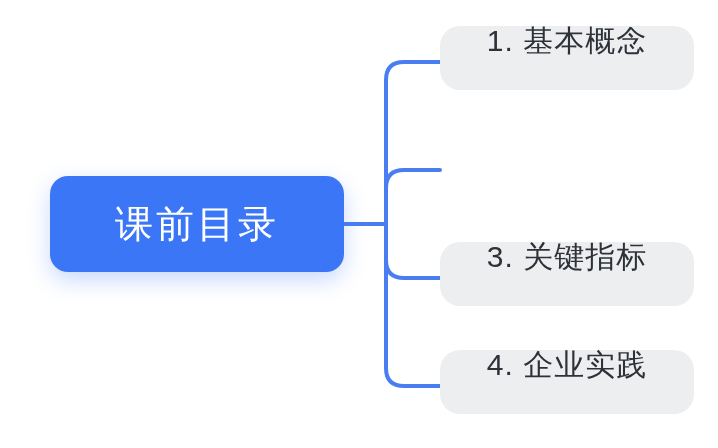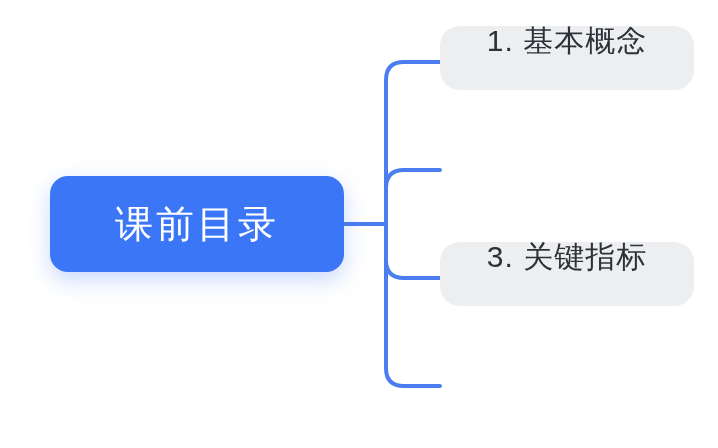--- a/index.html
+++ b/index.html
@@ -99,14 +99,17 @@
 
   <div class="child-node" id="child-node-0">
     <span class="child-label">1. 基本概念</span>
   </div>
 
 
   <div class="child-node" id="child-node-2">
     <span class="child-label">3. 关键指标</span>
   </div>
 
+  <div class="child-node" id="child-node-3">
+    <span class="child-label">4. 企业实践</span>
+  </div>
 
 </div>
 
 </body></html>

